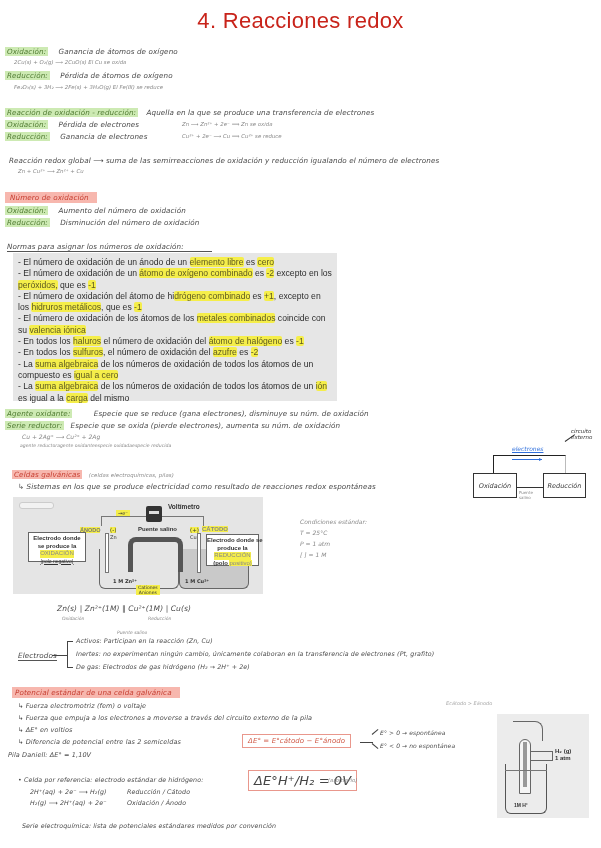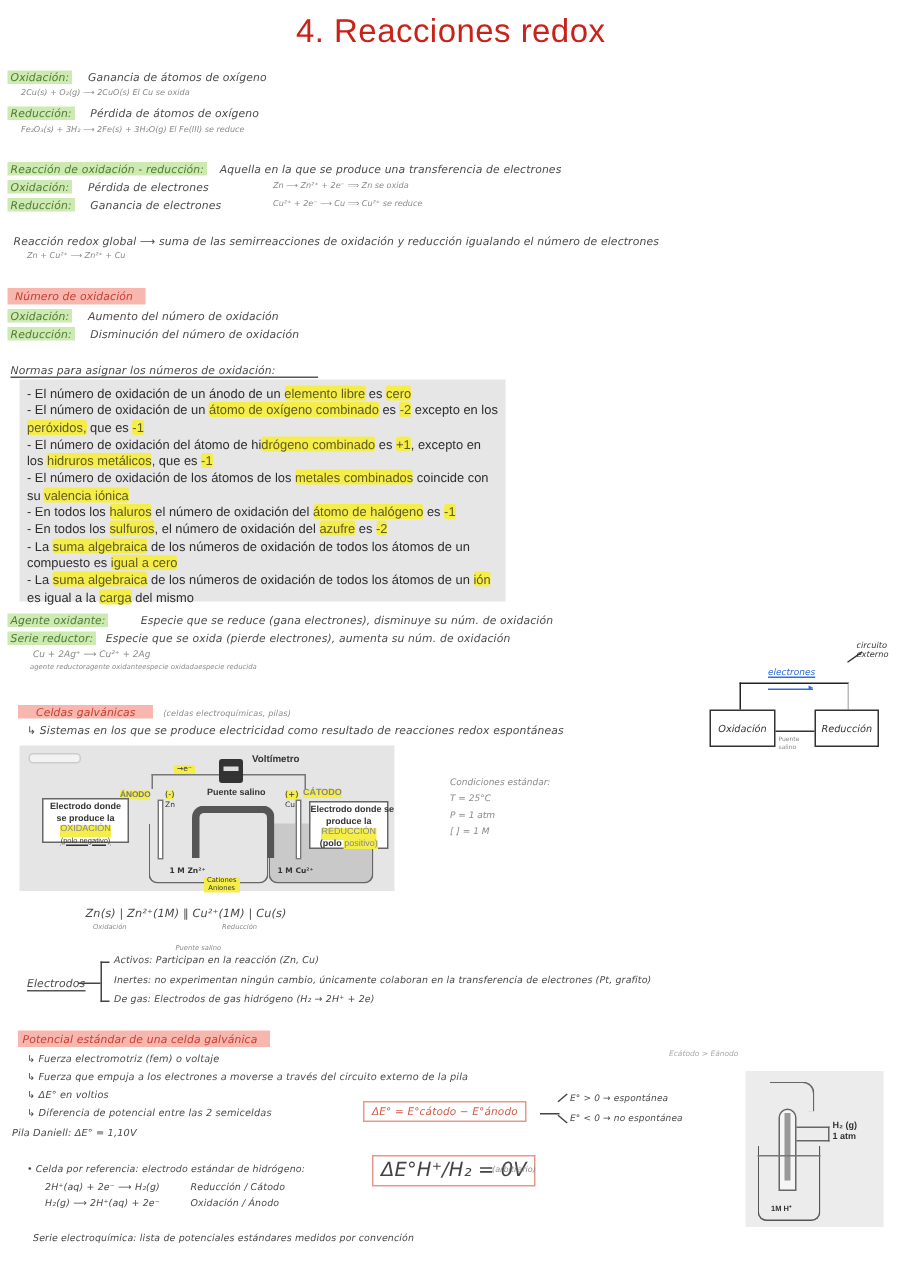--- a/index.html
+++ b/index.html
@@ -2,21 +2,21 @@
 <html><head>
 <meta charset="utf-8">
 <style>
   * { box-sizing: border-box; margin: 0; padding: 0; }
   body { width: 601px; height: 848px; background: #ffffff; font-family: "DejaVu Sans", sans-serif; color: #333; position: relative; overflow: hidden; }
   .abs { position: absolute; white-space: nowrap; }
   .title { left: 0; width: 601px; top: 8px; text-align: center; font-size: 22px; color: #c8231a; font-family: "Liberation Sans", sans-serif; font-weight: 500; letter-spacing: 0.3px; }
   .hw { font-family: "DejaVu Sans", sans-serif; font-size: 7.2px; color: #4a4a4a; font-style: italic; letter-spacing: 0.1px; }
   .hw-sm { font-family: "DejaVu Sans", sans-serif; font-size: 5.4px; color: #8a8a8a; font-style: italic; }
   .hl-green { background: #cdeab3; color: #4f7a31; padding: 0 2px; }
-  .hl-red { background: #f7b7ae; color: #c63e31; padding: 0 12px; }
+  .hl-red { background: #f7b7ae; color: #c63e31; padding: 0 2px; }
   .underline { border-bottom: 1px solid #555; }
   .rules { left: 13px; top: 253px; width: 324px; height: 148px; background: #e6e6e6; padding: 4px 5px; font-family: "Liberation Sans", sans-serif; font-size: 8.6px; color: #2d2d2d; line-height: 11.3px; }
   .rules .y { background: #f5ee4a; border-radius: 2px; color: #5e5a20; }
   .cell-img { left: 13px; top: 497px; width: 250px; height: 97px; background: #e5e5e5; }
   .box { position: absolute; border: 1px solid #666; background: #fff; font-family: "Liberation Sans", sans-serif; font-size: 6px; text-align: center; color: #333; line-height: 7.5px; }
   .eq-box { border: 1.5px solid #e9978c; padding: 2px 5px; background: #fff; }
   .diagram-box { position: absolute; border: 1px solid #333; background: #fff; font-size: 6.5px; text-align: center; font-style: italic; color: #333; }
   .h2img { left: 497px; top: 714px; width: 92px; height: 104px; background: #ececec; }
 </style>
 </head>

